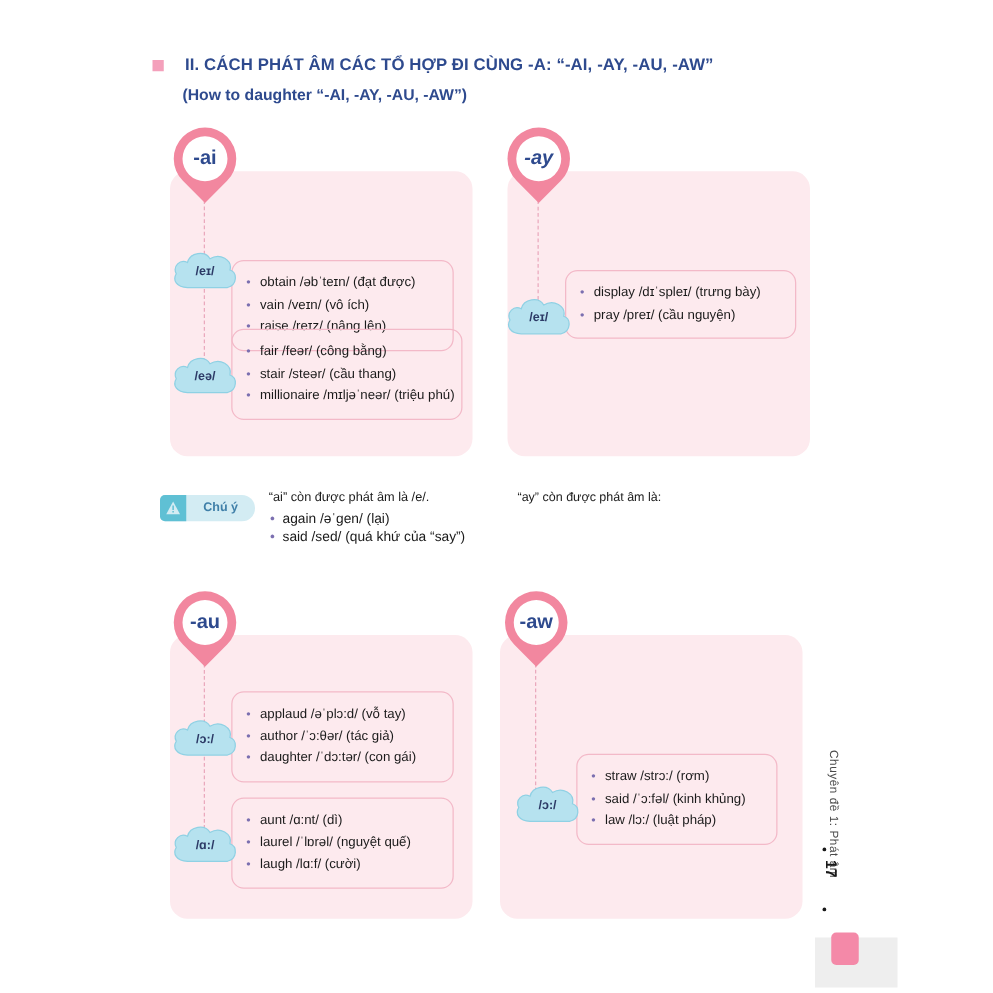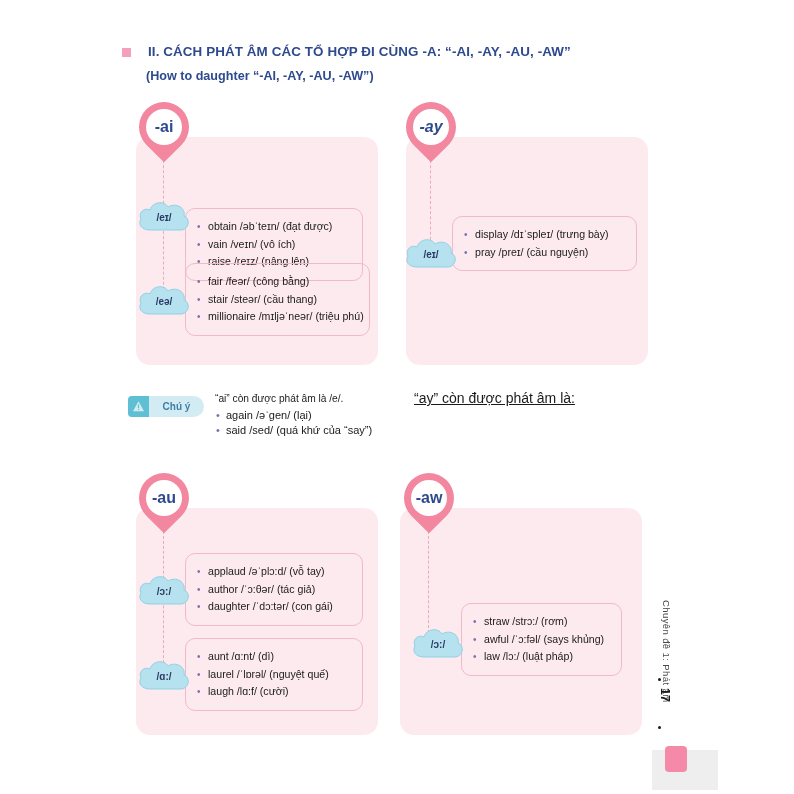--- a/index.html
+++ b/index.html
@@ -242,24 +242,23 @@
     font-style: normal;
   }
 
   .note2 {
     position: absolute;
     left: 414px;
     top: 391px;
     width: 230px;
   }
   .note2 .lead {
-    font-size: 14px;
+    font-size: 10px;
     color: #1a1a1a;
     line-height: 15px;
-    text-decoration: underline;
   }
   .note2 ul {
     list-style: none;
     margin: 2px 0 0 0;
     padding: 0 0 0 11px;
   }
   .note2 li {
     font-size: 10.2px;
     font-style: italic;
     line-height: 15px;
@@ -461,21 +460,21 @@
 <div class="cloud cl-aw-1">
   <svg viewBox="0 0 56 34" xmlns="http://www.w3.org/2000/svg">
     <path d="M14 32 C5 32 2 26 5 21 C2 15 8 9 14 12 C16 4 28 2 32 9 C40 4 50 10 48 18 C54 20 54 30 46 32 Z" fill="#b6e2ef" stroke="#8fd1e4" stroke-width="1"></path>
   </svg>
   <div class="cloud-text">/ɔ:/</div>
 </div>
 
 <div class="wbox box-aw-1">
   <ul>
     <li><span>straw /strɔ:/ (rơm)</span></li>
-    <li><span>awful /ˈɔ:fəl/ (says khủng)</span></li>
+    <li><span>said /ˈɔ:fəl/ (kinh khủng)</span></li>
     <li><span>law /lɔ:/ (luật pháp)</span></li>
   </ul>
 </div>
 
 <div class="side-footer">Chuyên đề 1: Phát âm</div>
 <div class="side-dot side-dot-top"></div>
 <div class="side-page">17</div>
 <div class="side-dot side-dot-bot"></div>
 
 <div class="corner-gray"></div>

